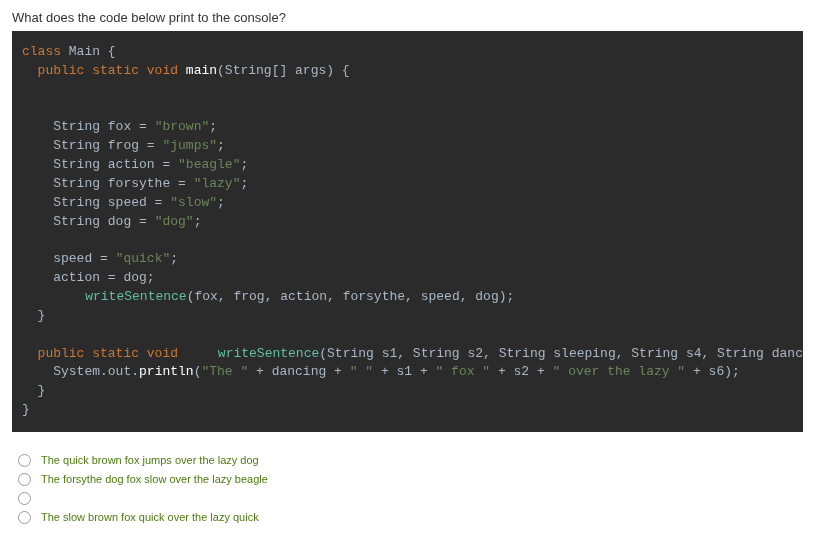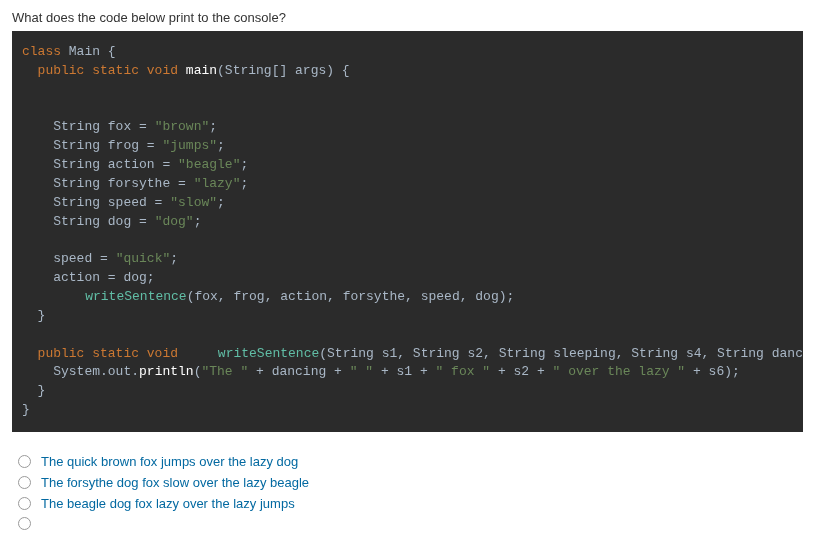--- a/index.html
+++ b/index.html
@@ -29,22 +29,22 @@
   }
   .kw   { color: #cc7832; }
   .str  { color: #6a8759; }
   .fn   { color: #ffffff; }
   .fn2  { color: #61bea6; margin-left: 32px; }
   .options { padding-left: 6px; }
   .option {
     display: flex;
     align-items: center;
     margin-bottom: 6px;
-    font-size: 13px;
-    color: #0369a1;
+    font-size: 11px;
+    color: #4d7c0f;
   }
   .radio {
     width: 13px;
     height: 13px;
     border: 1.5px solid #999;
     border-radius: 50%;
     margin-right: 10px;
     flex-shrink: 0;
     background: #fff;
   }
@@ -79,18 +79,18 @@
   <div class="option">
     <span class="radio"></span>
     <span>The quick brown fox jumps over the lazy dog</span>
   </div>
   <div class="option">
     <span class="radio"></span>
     <span>The forsythe dog fox slow over the lazy beagle</span>
   </div>
   <div class="option">
     <span class="radio"></span>
-    <span>The beagle dog fox lazy over the lazy jumps</span>
   </div>
   <div class="option">
     <span class="radio"></span>
+    <span>The slow brown fox quick over the lazy quick</span>
   </div>
 </div>
 
 </body></html>

